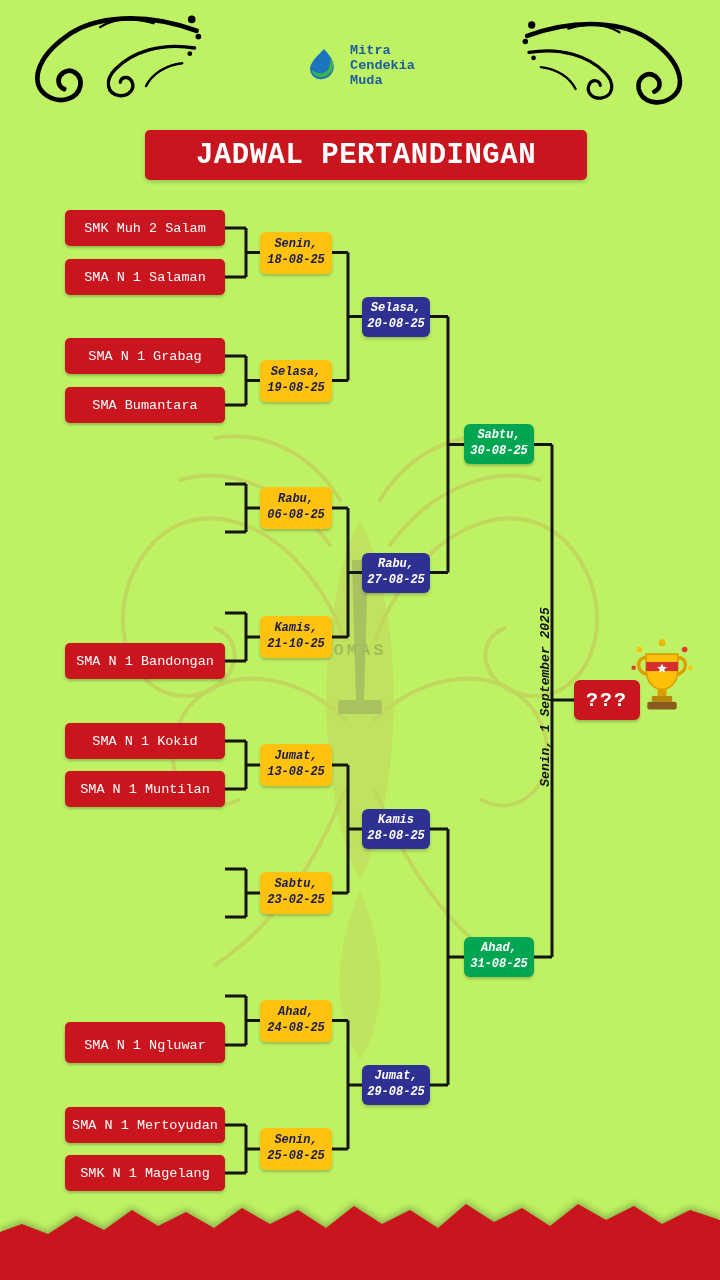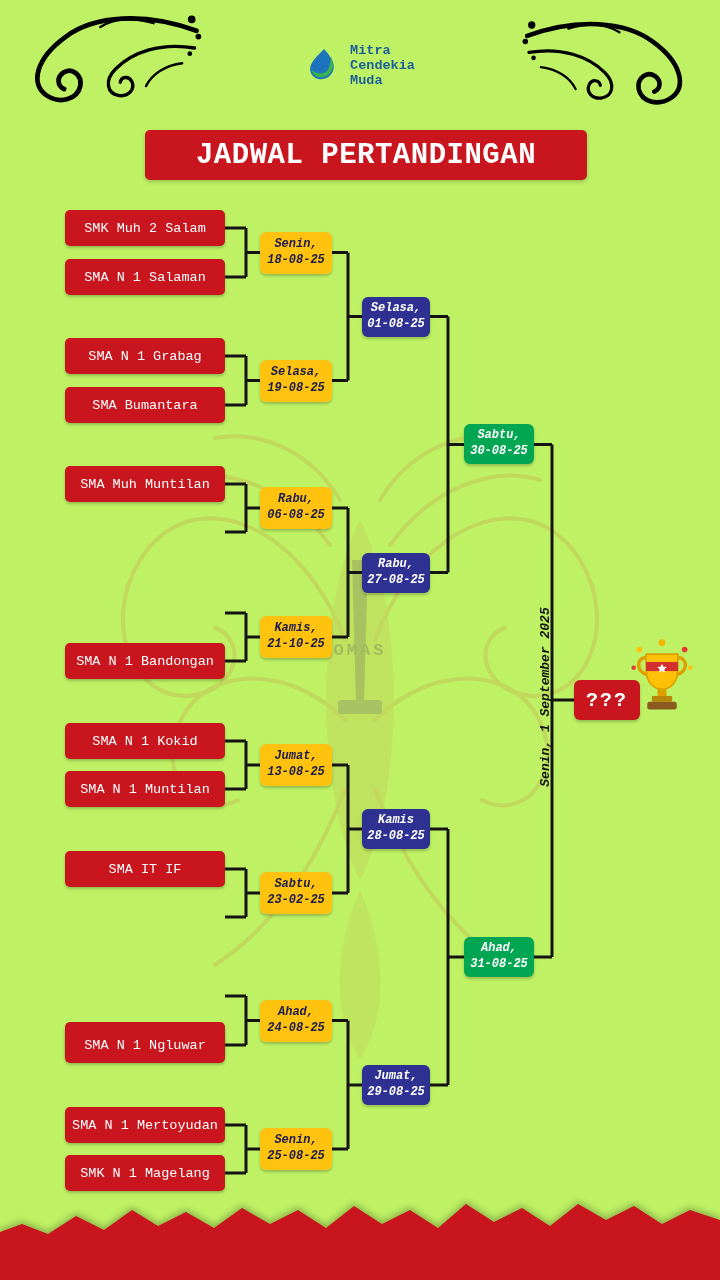--- a/index.html
+++ b/index.html
@@ -122,25 +122,23 @@
       <path d="M448 316.5V572.5M448 444.5H464M534 444.5H552
                M448 829V1085M448 957H464M534 957H552"></path>
       <path d="M552 444.5V957M552 700H574"></path>
     </g>
   </svg>
 
   <div class="team" style="top:210px">SMK Muh 2 Salam</div>
   <div class="team" style="top:259px">SMA N 1 Salaman</div>
   <div class="team" style="top:338px">SMA N 1 Grabag</div>
   <div class="team" style="top:387px">SMA Bumantara</div>
-  <div class="team" style="top:466px">SMA Muh Muntilan</div>
   <div class="team" style="top:643px">SMA N 1 Bandongan</div>
   <div class="team" style="top:723px">SMA N 1 Kokid</div>
   <div class="team" style="top:771px">SMA N 1 Muntilan</div>
-  <div class="team" style="top:851px">SMA IT IF</div>
   <div class="team" style="top:1022px">SMK N 1 Salam</div>
   <div class="team" style="top:1027px">SMA N 1 Ngluwar</div>
   <div class="team" style="top:1107px">SMA N 1 Mertoyudan</div>
   <div class="team" style="top:1155px">SMK N 1 Magelang</div>
 
   <div class="dbox r1" style="top:232px">
     <span>Senin,</span>
     <span>18-08-25</span>
   </div>
   <div class="dbox r1" style="top:360px">
@@ -167,21 +165,21 @@
     <span>Ahad,</span>
     <span>24-08-25</span>
   </div>
   <div class="dbox r1" style="top:1128px">
     <span>Senin,</span>
     <span>25-08-25</span>
   </div>
 
   <div class="dbox r2" style="top:297px">
     <span>Selasa,</span>
-    <span>01-08-25</span>
+    <span>20-08-25</span>
   </div>
   <div class="dbox r2" style="top:553px">
     <span>Rabu,</span>
     <span>27-08-25</span>
   </div>
   <div class="dbox r2" style="top:809px">
     <span>Kamis</span>
     <span>28-08-25</span>
   </div>
   <div class="dbox r2" style="top:1065px">

